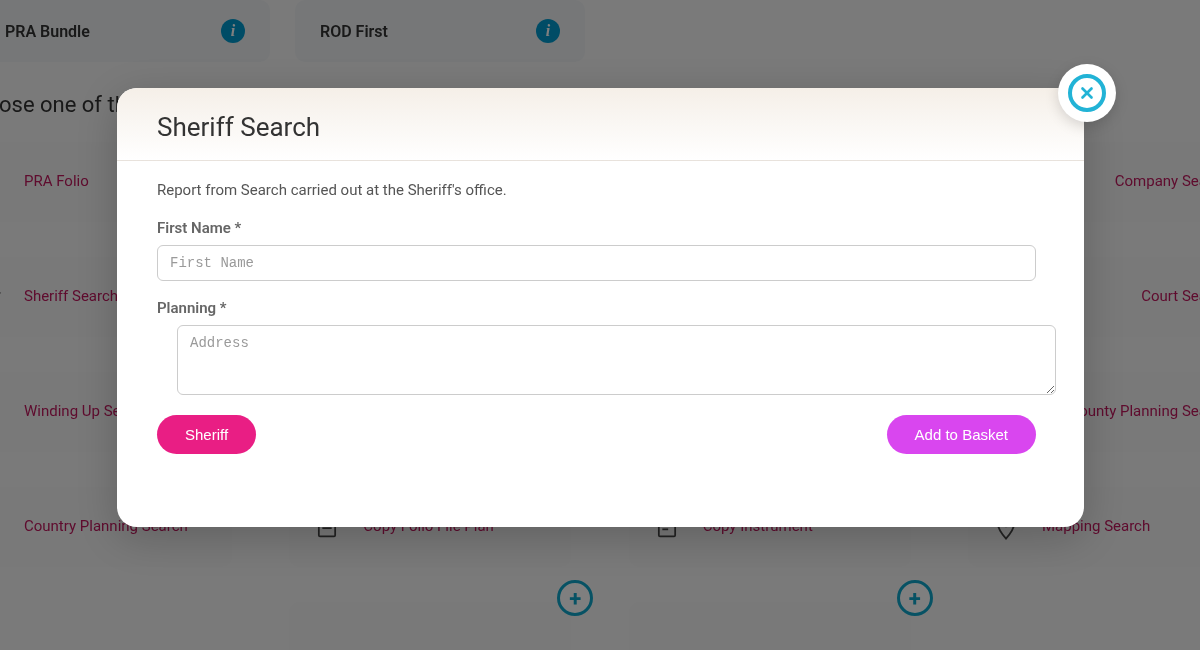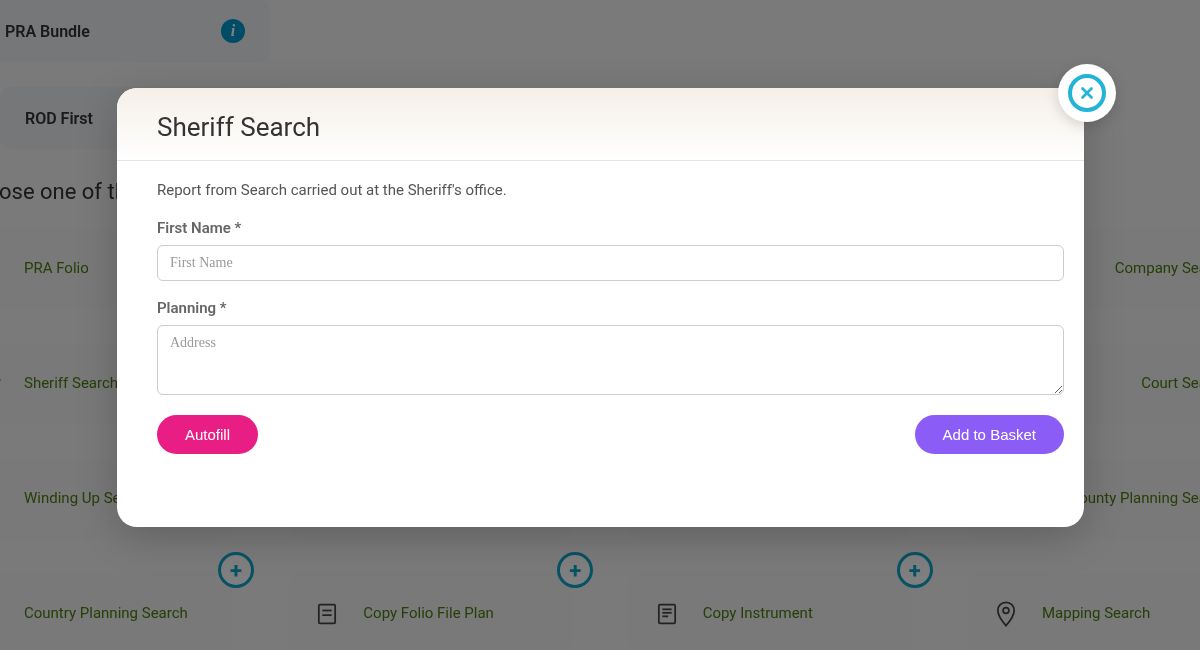--- a/index.html
+++ b/index.html
@@ -23,21 +23,20 @@
       inset: 0;
       background: rgba(0,0,0,0.5);
       z-index: 5;
     }
 
     
     .bundles {
       display: flex;
       gap: 25px;
       padding: 0 16px 15px 0;
-      flex-direction: column;
     }
     .bundle-card {
       background: #eceff1;
       border-radius: 10px;
       padding: 20px 25px;
       display: flex;
       align-items: center;
       justify-content: space-between;
       width: 290px;
       height: 62px;
@@ -68,21 +67,21 @@
       border-radius: 10px;
       padding: 18px 22px;
       width: 282px;
       height: 80px;
       display: flex; align-items: center; gap: 20px;
       position: relative;
     }
     .service-icon {
       width: 32px; height: 32px; display:flex; align-items:center; justify-content:center;
     }
-    .service-label { color: #4d7c0f; font-size: 15px; line-height: 1.3; }
+    .service-label { color: #be185d; font-size: 15px; line-height: 1.3; }
     .plus-badge {
       position: absolute;
       top: -22px; right: -22px;
       width: 36px; height: 36px; border-radius: 50%;
       border: 3px solid #0fa5c9;
       background: #fff;
       color: #0fa5c9;
       display: inline-flex; align-items: center; justify-content: center;
       font-size: 22px; font-weight: 700;
     }
@@ -102,52 +101,52 @@
       padding: 24px 40px 18px 40px;
       border-bottom: 1px solid rgba(0,0,0,0.05);
       background: linear-gradient(to bottom, #f5efe8 0%, #ffffff 100%);
       border-top-left-radius: 20px;
       border-top-right-radius: 20px;
     }
     .modal-title {
       font-size: 26px; color: #333; font-weight: 400;
     }
     .modal-body {
-      padding: 20px 20px 24px 40px;
+      padding: 20px 48px 24px 40px;
     }
     .modal-desc {
       color: #555; font-size: 15px; margin-bottom: 20px;
     }
     .form-row {
       display: flex; gap: 30px; margin-bottom: 18px;
     }
     .form-group { flex: 1; display:flex; flex-direction:column; gap:8px; }
     .form-label { font-size: 15px; color: #666; font-weight: 600; }
     .form-input, .form-textarea {
       width: 100%;
       border: 1px solid #ccc;
       border-radius: 6px;
       padding: 9px 12px;
       font-size: 14px; color: #333;
-      font-family: Liberation Serif, serif;
+      font-family: Liberation Mono, monospace;
     }
     .form-input::placeholder, .form-textarea::placeholder { color: #9a9a9a; }
-    .form-textarea { height: 70px; resize: both; }
+    .form-textarea { height: 70px; resize: both; margin-left: 20px; }
 
     .modal-actions {
       display: flex; justify-content: space-between; margin-top: 20px;
     }
     .btn {
       border: none; border-radius: 28px;
       padding: 11px 28px;
       font-size: 15px; font-weight: 500;
       cursor: pointer; color: #fff;
     }
     .btn-pink { background: #e91e84; }
-    .btn-cyan { background: #8b5cf6; }
+    .btn-cyan { background: #d946ef; }
 
     .close-btn {
       position: absolute;
       top: -24px; right: -32px;
       width: 58px; height: 58px; border-radius: 50%;
       background: #fff;
       box-shadow: 0 4px 14px rgba(0,0,0,0.15);
       display:flex; align-items:center; justify-content:center;
       cursor: pointer; z-index: 11;
     }
@@ -325,17 +324,17 @@
         <input class="form-input" type="text" placeholder="First Name" style="">
       </div>
     </div>
 
     <div class="form-group">
       <label class="form-label">Planning *</label>
       <textarea class="form-textarea" placeholder="Address" style=""></textarea>
     </div>
 
     <div class="modal-actions">
-      <button class="btn btn-pink">Autofill</button>
+      <button class="btn btn-pink">Sheriff</button>
       <button class="btn btn-cyan">Add to Basket</button>
     </div>
   </div>
 </div>
 
 </body></html>

